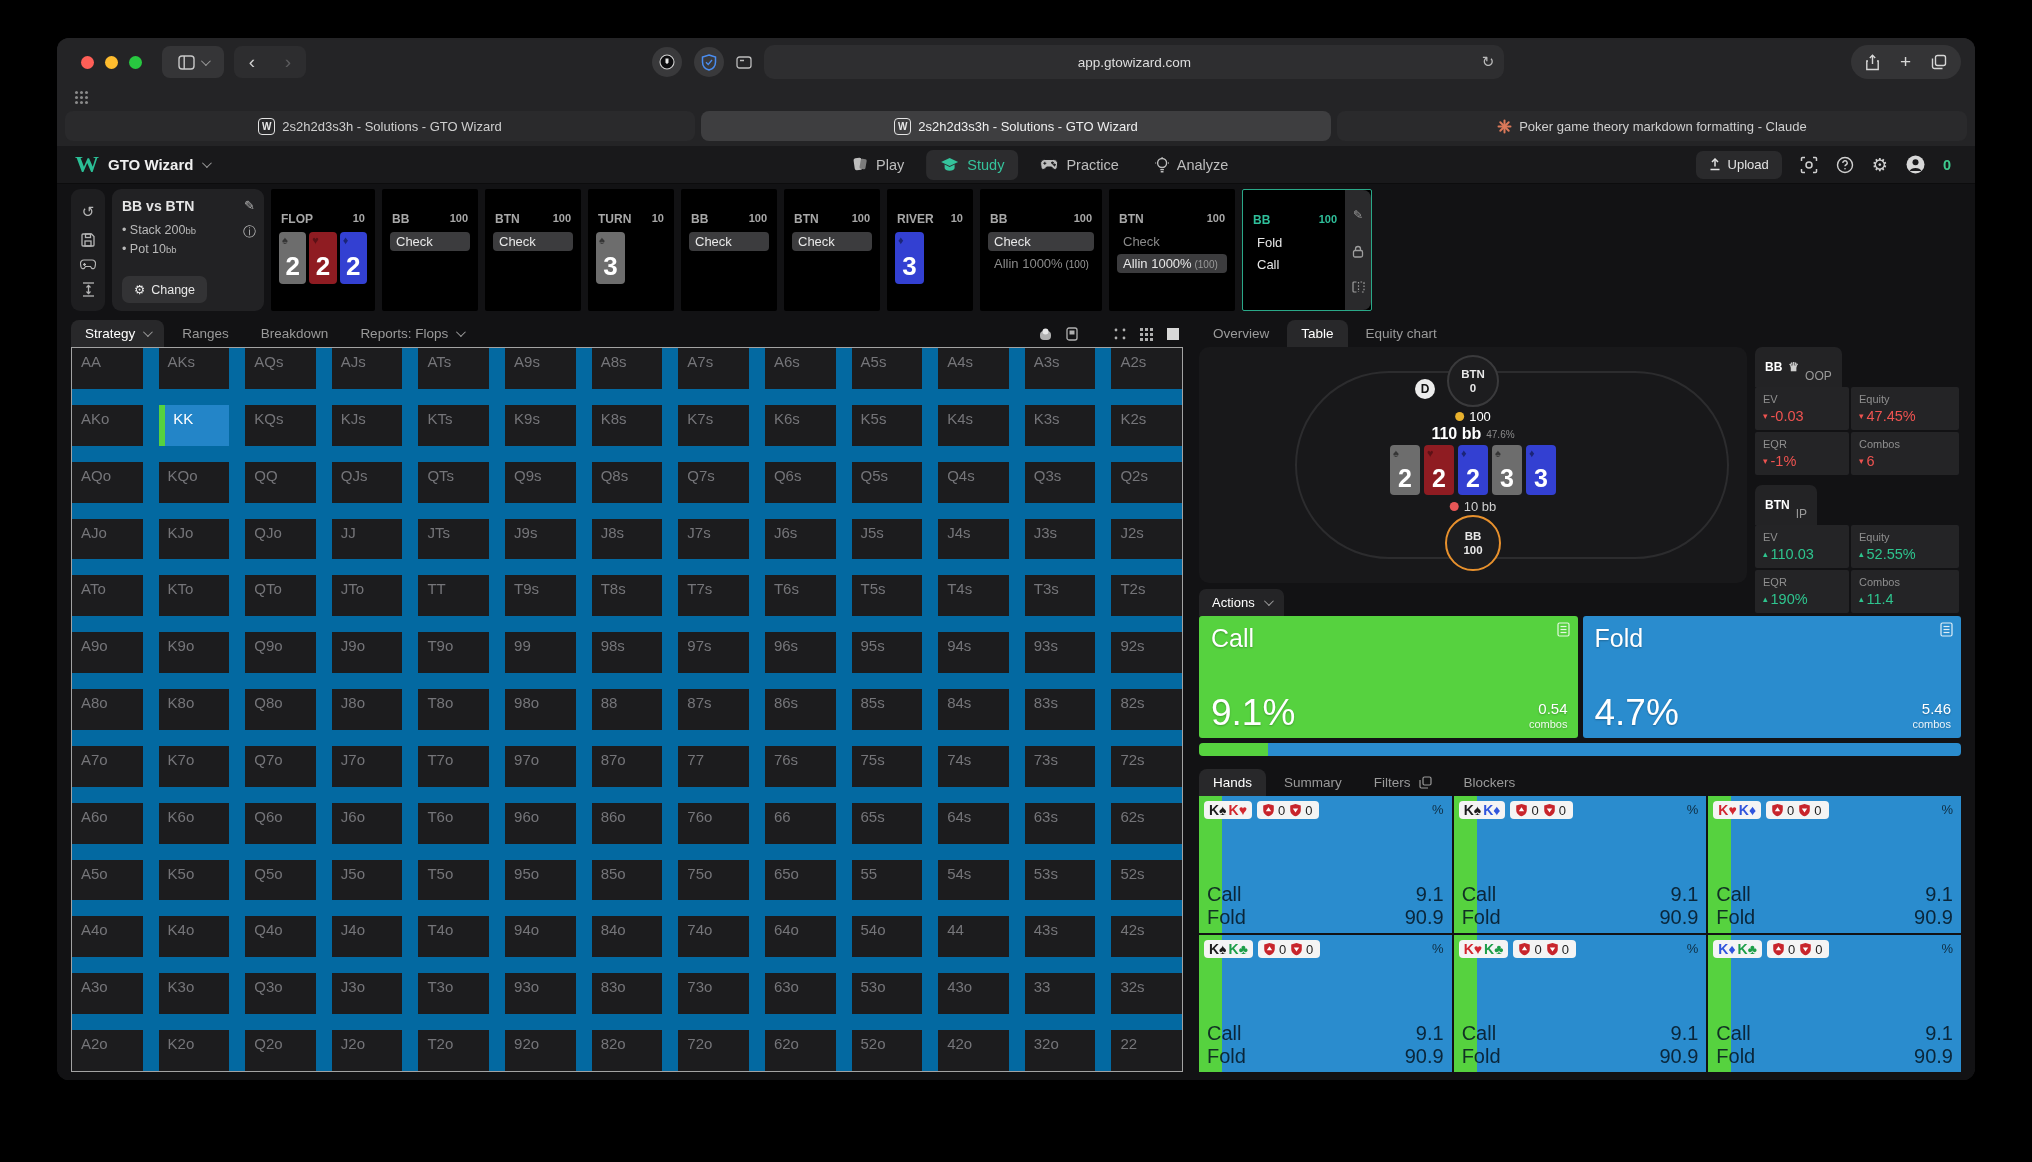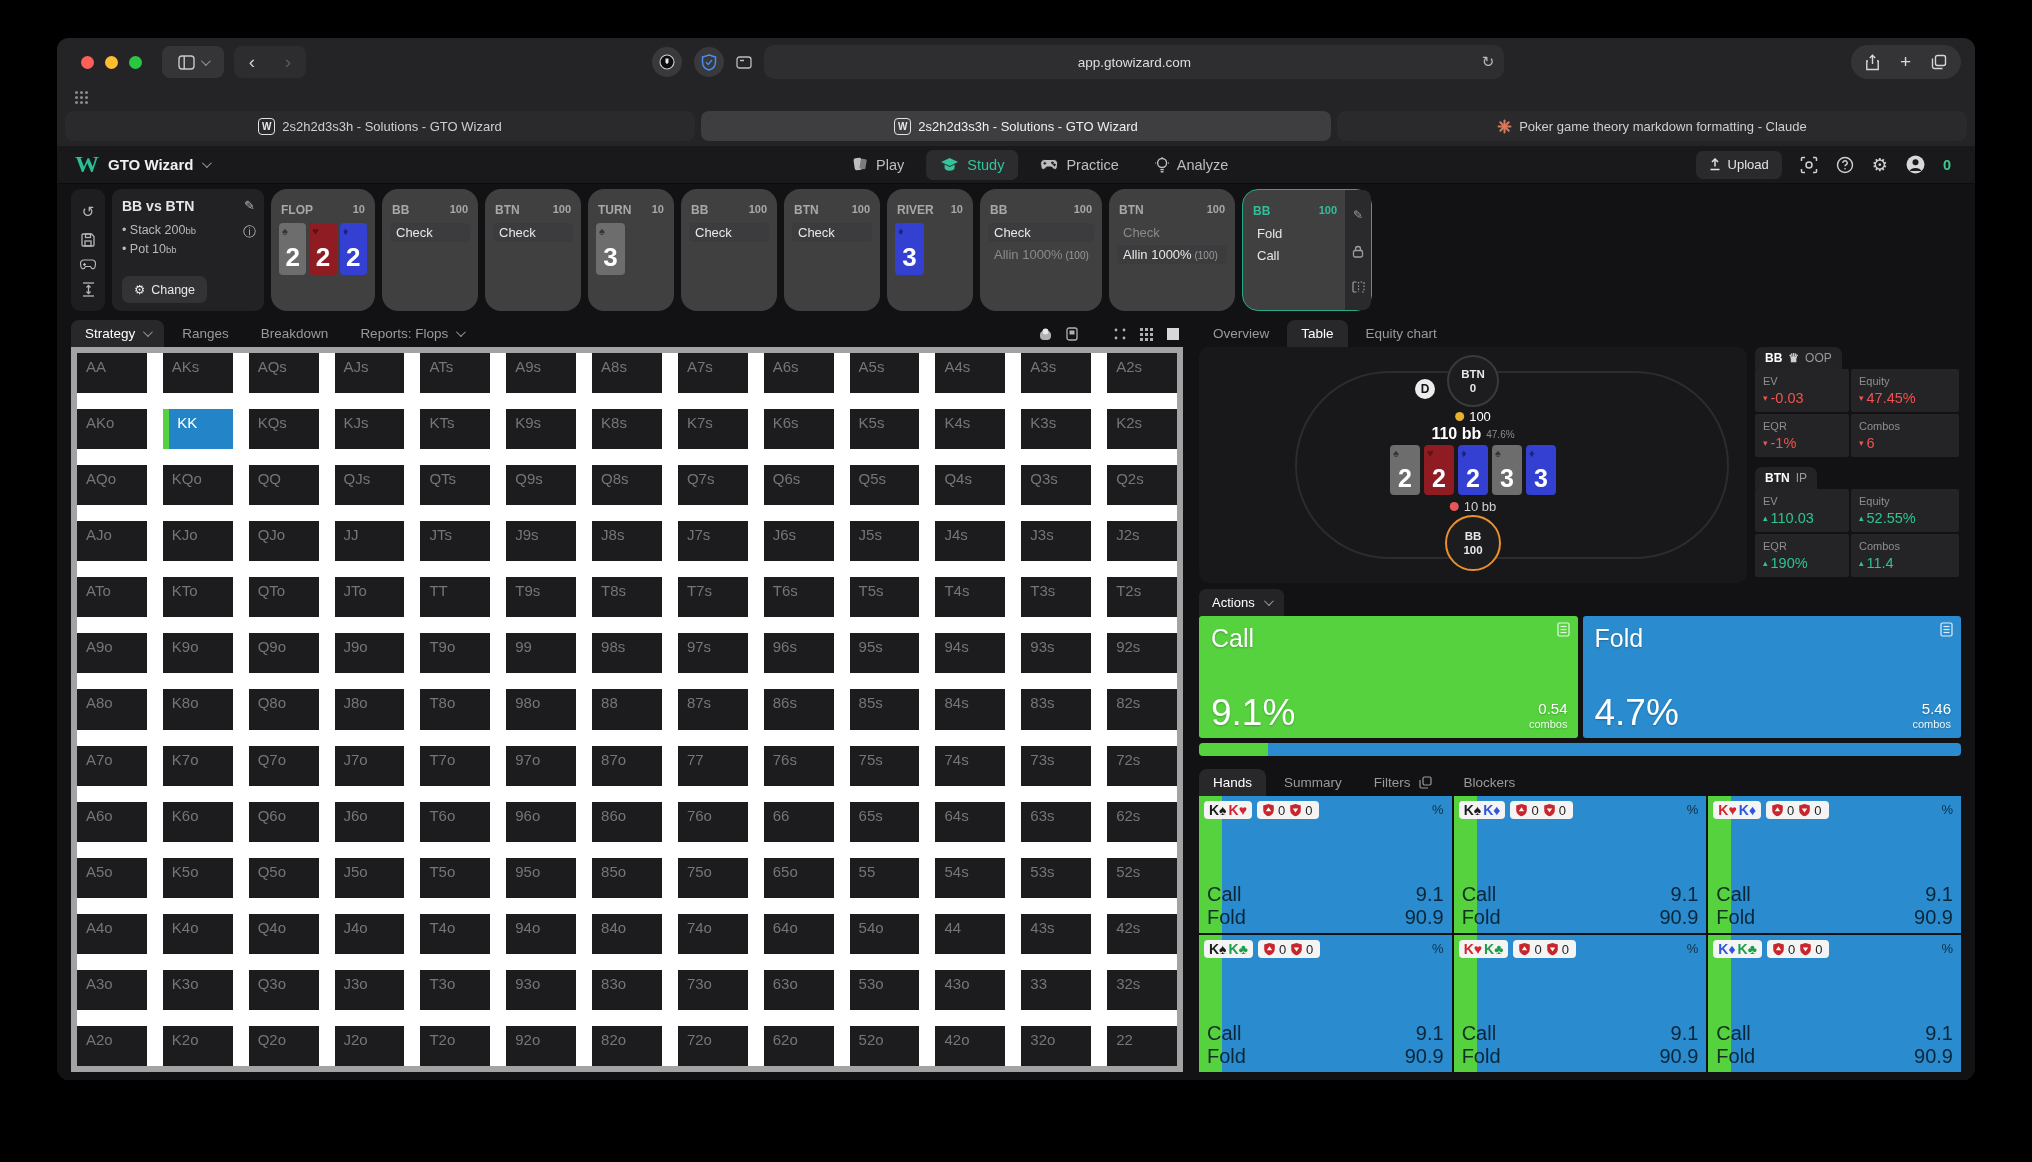--- a/index.html
+++ b/index.html
@@ -41,41 +41,41 @@
   .coins{color:#3ecb8e;font-size:14.5px;font-weight:bold;margin-right:6px;}
   
   .tree-row{height:122px;margin:5px 14px 0;display:flex;gap:7px;}
   .icon-col{width:34px;background:#1e1e20;border-radius:9px;display:flex;flex-direction:column;align-items:center;justify-content:space-around;padding:8px 0;color:#b5b5b5;}
   .config{width:152px;background:#222224;border-radius:9px;padding:9px 10px;position:relative;color:#e6e6e6;}
   .config h3{margin:0;font-size:14px;}
   .config .bullets{margin-top:7px;font-size:12.5px;color:#b9b9b9;line-height:1.5;}
   .config .bullets .u{font-size:9.5px;}
   .cfg-icons{position:absolute;right:8px;top:9px;display:flex;flex-direction:column;gap:10px;color:#b5b5b5;font-size:13px;align-items:center;}
   .change-btn{position:absolute;left:10px;bottom:8px;background:#333335;border:none;border-radius:7px;color:#e8e8e8;font-size:12.5px;height:27px;padding:0 12px;display:flex;align-items:center;gap:6px;}
-  .node{background:#404040;border-radius:16px;padding:14px 8px;color:#e6e6e6;position:relative;}
+  .node{background:#000000;border-radius:2px;padding:23px 8px;color:#e6e6e6;position:relative;}
   .node-head{display:flex;justify-content:space-between;font-size:12px;font-weight:bold;color:#a8a8a8;margin-bottom:6px;padding:0 2px;}
   .node.current{border:1.5px solid #2aa888;}
   .node.current .node-head{color:#2fbf9a;}
   .node-cards{display:flex;gap:3px;}
   .pcard{width:29px;height:52px;border-radius:4px;position:relative;color:#fff;}
   .pcard .suit{position:absolute;left:3px;top:2px;font-size:11px;}
   .pcard .rank{position:absolute;left:0;right:0;bottom:2px;text-align:center;font-size:26px;font-weight:bold;}
   .act{font-size:13px;color:#e8e8e8;border-radius:4px;padding:2px 6px;margin-bottom:3px;white-space:nowrap;}
   .act.selected{background:#3c3c3e;}
   .act.dim{color:#8a8a8a;}
   .act .freq{font-size:10px;color:#9a9a9a;}
   .node-side{position:absolute;right:0;top:0;bottom:0;width:26px;background:#2a2a2c;border-radius:0 8px 8px 0;display:flex;flex-direction:column;align-items:center;justify-content:space-around;padding:6px 0;color:#9e9e9e;font-size:12px;}
   
   .main{flex:1;display:flex;gap:16px;padding:6px 14px 8px;min-height:0;}
   .matrix-panel{width:1112px;display:flex;flex-direction:column;min-height:0;}
   .mtabs{height:30px;display:flex;align-items:flex-end;gap:4px;color:#9a9a9a;font-size:13.5px;position:relative;}
   .mtab{padding:6px 14px;display:flex;align-items:center;gap:8px;border-radius:8px 8px 0 0;cursor:pointer;}
   .mtab.active{background:#28282a;color:#fff;}
   .mtabs-icons{position:absolute;right:4px;bottom:6px;display:flex;gap:14px;color:#b0b0b0;align-items:center;}
-  .grid{flex:1;display:grid;grid-template-columns:repeat(13,1fr);grid-template-rows:repeat(13,1fr);gap:16px;background:#ffffff;border:6px solid #a3a3a3;}
+  .grid{flex:1;display:grid;grid-template-columns:repeat(13,1fr);grid-template-rows:repeat(13,1fr);gap:16px;background:#0369a1;border:1px solid #a3a3a3;}
   .cell{background:#1c1c1e;color:#757579;font-size:15px;padding:5px 0 0 9px;position:relative;overflow:hidden;cursor:pointer;}
   .cell.sel{background:#2385c8;color:#fff;font-weight:normal;}
   .cell .strip{position:absolute;left:0;top:0;bottom:0;background:#56d23f;}
   .cell.sel .lbl{position:relative;margin-left:9%;}
   
   .analysis{flex:1;display:flex;flex-direction:column;min-height:0;}
   .an-tabs{height:30px;display:flex;align-items:flex-end;gap:4px;color:#9a9a9a;font-size:13.5px;}
   .an-tab{padding:6px 14px;border-radius:8px 8px 0 0;cursor:pointer;}
   .an-tab.active{background:#28282a;color:#fff;}
   .viz-row{height:236px;display:flex;gap:8px;}
@@ -84,21 +84,21 @@
   .seat{position:absolute;left:50%;transform:translateX(-50%);width:52px;height:52px;border-radius:50%;background:#1d1d1f;border:2px solid #3a3a3c;color:#e8e8e8;display:flex;flex-direction:column;align-items:center;justify-content:center;font-size:11.5px;font-weight:bold;line-height:1.25;z-index:2;}
   .seat.hl{border:2.5px solid #e8912d;width:56px;height:56px;}
   .dealer{position:absolute;left:calc(50% - 58px);top:32px;width:20px;height:20px;border-radius:50%;background:#ececec;color:#111;font-weight:bold;font-size:12px;display:flex;align-items:center;justify-content:center;z-index:2;}
   .bet-line{position:absolute;left:50%;transform:translateX(-50%);display:flex;align-items:center;gap:5px;white-space:nowrap;z-index:2;}
   .dot{width:9px;height:9px;border-radius:50%;display:inline-block;}
   .board{position:absolute;left:50%;transform:translateX(-50%);top:98px;display:flex;gap:4px;z-index:2;}
   .board .pcard{width:30px;height:50px;}
   .board .pcard .rank{font-size:25px;}
   .stats{width:206px;display:flex;flex-direction:column;gap:10px;}
   .sgroup .schip{display:inline-flex;align-items:center;gap:6px;background:#232325;border-radius:7px 7px 0 0;padding:4px 10px;font-size:12px;color:#fff;font-weight:bold;}
-  .schip .pos{color:#9a9a9a;font-weight:normal;}
+  .schip .pos{color:#9a9a9a;font-weight:normal;margin-top:18px;}
   .scells{display:grid;grid-template-columns:94px 108px;gap:2px;}
   .scell{background:#242426;padding:6px 8px;border-radius:2px;}
   .scell .lb{font-size:11px;color:#8f8f8f;margin-bottom:3px;}
   .scell .vl{font-size:14.5px;display:flex;align-items:center;gap:3px;}
   .scell .tri{font-size:9px;}
   .red{color:#ef5350;}.grn{color:#2ec48e;}
   .actions-row{margin-top:6px;height:27px;}
   .actions-chip{display:inline-flex;align-items:center;gap:9px;background:#242426;border:none;border-radius:7px 7px 0 0;color:#fff;font-size:13px;padding:6px 13px;height:27px;}
   .action-cards{height:122px;display:flex;gap:5px;}
   .acard{flex:1;border-radius:3px;position:relative;color:#fff;padding:8px 12px;}

